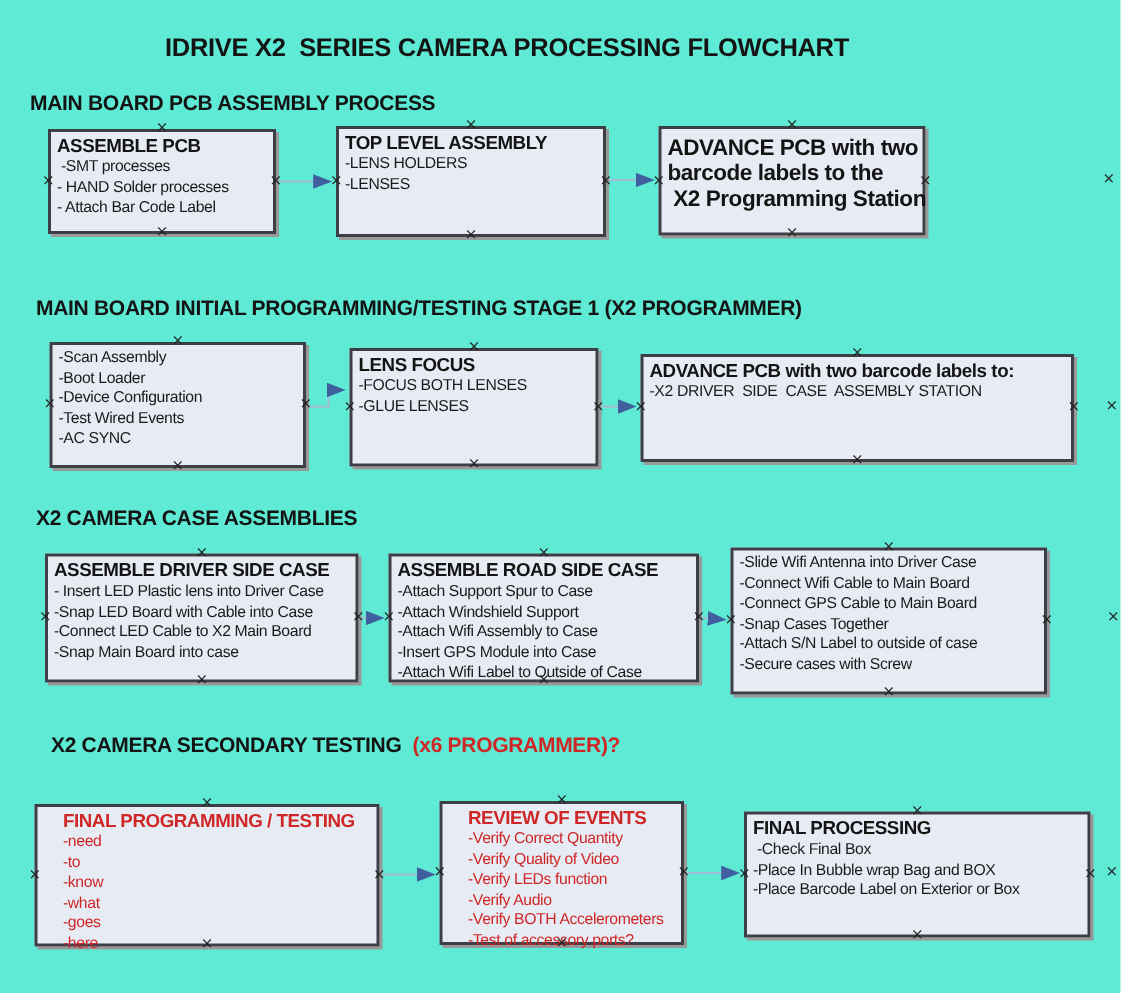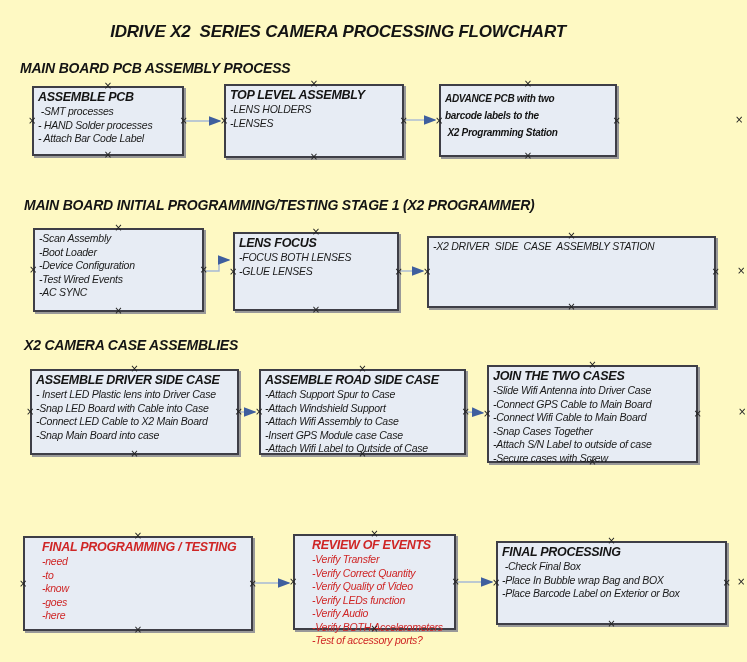--- a/index.html
+++ b/index.html
@@ -1,36 +1,36 @@
 <!DOCTYPE html>
 <html><head>
 <meta charset="utf-8">
 <style>
   html,body{margin:0;padding:0;background:#ffffff;}
   .canvas{
-    position:relative;width:747px;height:662px;background:#fef9c3;
-    font-family:"Liberation Sans",sans-serif;color:#111;overflow:hidden;font-style:italic;
+    position:relative;width:747px;height:662px;background:#5eead4;
+    font-family:"Liberation Sans",sans-serif;color:#111;overflow:hidden;
   }
   .main-title{
     position:absolute;left:0;top:22px;width:676px;text-align:center;
     font-size:17px;font-weight:bold;letter-spacing:-0.2px;white-space:pre;color:#141414;
   }
   .sec-head{
     position:absolute;font-size:14px;font-weight:bold;letter-spacing:-0.2px;
     white-space:pre;color:#141414;
   }
   .sec-head .red-part{color:#cf2626;}
   .box{
     position:absolute;box-sizing:border-box;background:#e7ecf4;
     border:2px solid #3e3e46;box-shadow:2px 2px 0 #999999;
     padding:2px 4px 0 4px;
   }
   .bt{font-size:12.5px;font-weight:bold;line-height:15px;letter-spacing:-0.3px;white-space:pre;color:#141414;}
   .bi{font-size:10.5px;line-height:13.5px;letter-spacing:-0.25px;white-space:pre;color:#1a1a1a;}
-  .bi.big{font-size:10px;font-weight:bold;line-height:17px;letter-spacing:-0.3px;color:#141414;}
+  .bi.big{font-size:15px;font-weight:bold;line-height:17px;letter-spacing:-0.3px;color:#141414;}
   .box.red .bt,.box.red .bi{color:#cf2626;margin-left:13px;}
   .hx{
     position:absolute;font-size:10px;line-height:10px;color:#222;
     font-family:"DejaVu Sans",sans-serif;pointer-events:none;
   }
   .hx.ht{top:-7px;left:50%;transform:translateX(-50%);}
   .hx.hb{bottom:-6px;left:50%;transform:translateX(-50%);}
   .hx.hl{left:-6px;top:50%;transform:translateY(-50%);}
   .hx.hr{right:-6px;top:50%;transform:translateY(-50%);}
   .stray-hx{position:absolute;font-size:10px;line-height:10px;color:#222;font-family:"DejaVu Sans",sans-serif;}
@@ -114,20 +114,21 @@
     <div class="bt">LENS FOCUS</div>
     <div class="bi">-FOCUS BOTH LENSES</div>
     <div class="bi">-GLUE LENSES</div>
   </div>
 
   <div class="box" style="left:427px;top:236px;width:289px;height:72px">
     <span class="hx ht">×</span>
     <span class="hx hb">×</span>
     <span class="hx hl">×</span>
     <span class="hx hr">×</span>
+    <div class="bt">ADVANCE PCB with two barcode labels to:</div>
     <div class="bi">-X2 DRIVER  SIDE  CASE  ASSEMBLY STATION</div>
   </div>
 
   <div class="sec-head" style="left:24px;top:337px">X2 CAMERA CASE ASSEMBLIES</div>
 
   <div class="box" style="left:30px;top:369px;width:209px;height:86px">
     <span class="hx ht">×</span>
     <span class="hx hb">×</span>
     <span class="hx hl">×</span>
     <span class="hx hr">×</span>
@@ -140,59 +141,59 @@
 
   <div class="box" style="left:259px;top:369px;width:207px;height:86px">
     <span class="hx ht">×</span>
     <span class="hx hb">×</span>
     <span class="hx hl">×</span>
     <span class="hx hr">×</span>
     <div class="bt">ASSEMBLE ROAD SIDE CASE</div>
     <div class="bi">-Attach Support Spur to Case</div>
     <div class="bi">-Attach Windshield Support</div>
     <div class="bi">-Attach Wifi Assembly to Case</div>
-    <div class="bi">-Insert GPS Module case Case</div>
+    <div class="bi">-Insert GPS Module into Case</div>
     <div class="bi">-Attach Wifi Label to Outside of Case</div>
   </div>
 
   <div class="box" style="left:487px;top:365px;width:211px;height:98px">
     <span class="hx ht">×</span>
     <span class="hx hb">×</span>
     <span class="hx hl">×</span>
     <span class="hx hr">×</span>
-    <div class="bt">JOIN THE TWO CASES</div>
     <div class="bi">-Slide Wifi Antenna into Driver Case</div>
+    <div class="bi">-Connect Wifi Cable to Main Board</div>
     <div class="bi">-Connect GPS Cable to Main Board</div>
-    <div class="bi">-Connect Wifi Cable to Main Board</div>
     <div class="bi">-Snap Cases Together</div>
     <div class="bi">-Attach S/N Label to outside of case</div>
     <div class="bi">-Secure cases with Screw</div>
   </div>
 
+  <div class="sec-head" style="left:34px;top:488px"><span>X2 CAMERA SECONDARY TESTING</span><span class="red-part">  (x6 PROGRAMMER)?</span></div>
 
   <div class="box red" style="left:23px;top:536px;width:230px;height:95px">
     <span class="hx ht">×</span>
     <span class="hx hb">×</span>
     <span class="hx hl">×</span>
     <span class="hx hr">×</span>
     <div class="bt">FINAL PROGRAMMING / TESTING</div>
     <div class="bi">-need</div>
     <div class="bi">-to</div>
     <div class="bi">-know</div>
+    <div class="bi">-what</div>
     <div class="bi">-goes</div>
     <div class="bi">-here</div>
   </div>
 
   <div class="box red" style="left:293px;top:534px;width:163px;height:96px">
     <span class="hx ht">×</span>
     <span class="hx hb">×</span>
     <span class="hx hl">×</span>
     <span class="hx hr">×</span>
     <div class="bt">REVIEW OF EVENTS</div>
-    <div class="bi">-Verify Transfer</div>
     <div class="bi">-Verify Correct Quantity</div>
     <div class="bi">-Verify Quality of Video</div>
     <div class="bi">-Verify LEDs function</div>
     <div class="bi">-Verify Audio</div>
     <div class="bi">-Verify BOTH Accelerometers</div>
     <div class="bi">-Test of accessory ports?</div>
   </div>
 
   <div class="box" style="left:496px;top:541px;width:231px;height:84px">
     <span class="hx ht">×</span>

